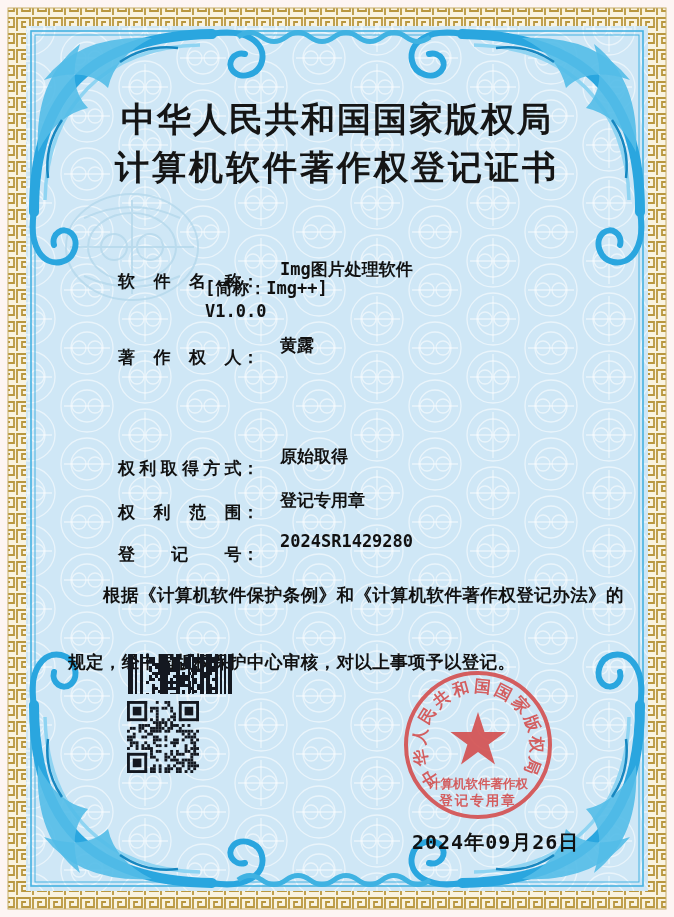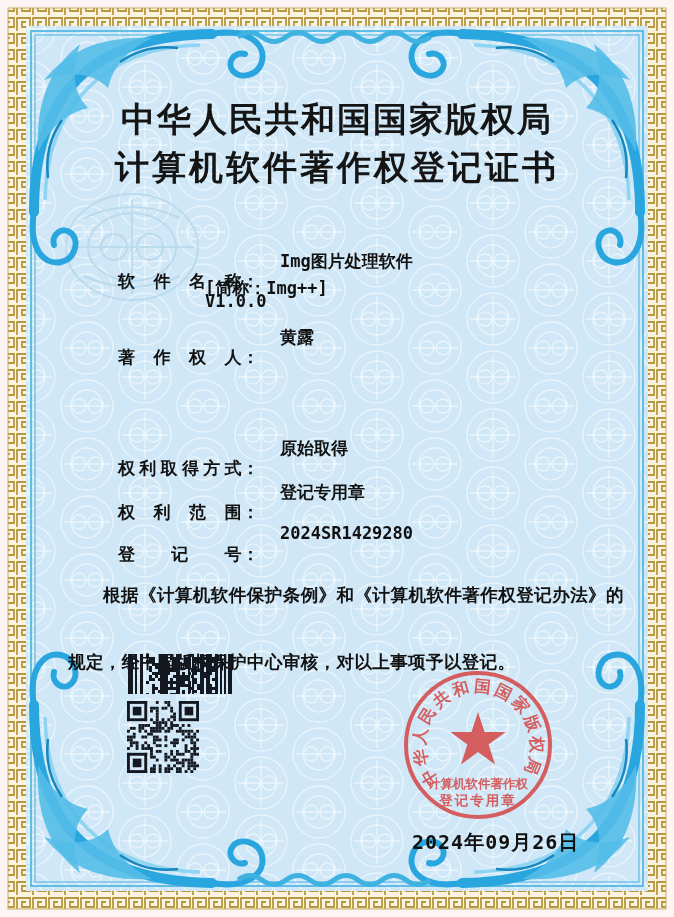--- a/index.html
+++ b/index.html
@@ -12,21 +12,21 @@
   #decor, #sealsvg{position:absolute; top:0; left:0;}
   .abs{position:absolute; white-space:pre;}
   .title{
     left:0; width:674px; text-align:center; font-weight:bold; color:#151515;
     font-size:34px; letter-spacing:2px; white-space:nowrap;
   }
   .certno{top:206px; left:420px; font-size:15px; font-weight:bold; letter-spacing:.5px;}
   .certno .v{font-family:"DejaVu Sans Mono","Liberation Serif",serif; margin-left:10px; letter-spacing:0;}
   .frow{font-size:17px; font-weight:bold; letter-spacing:.5px;}
   .flabel{display:inline-block; width:124px; text-align-last:justify; text-align:justify; vertical-align:top;margin-left:24px;}
-  .fvalue{position:absolute; left:205px; top:0; font-family:"DejaVu Sans Mono","Liberation Serif",serif; letter-spacing:0; white-space:pre;}
+  .fvalue{position:absolute; left:205px; top:8px; font-family:"DejaVu Sans Mono","Liberation Serif",serif; letter-spacing:0; white-space:pre;}
   .para{
     left:68px; top:562px; width:556px; font-size:17.5px; font-weight:bold;
     line-height:67px; text-indent:2em; letter-spacing:.4px; white-space:normal;
     text-align:justify;
   }
   .date{
     left:412px; top:829px; font-size:20px; font-weight:bold; letter-spacing:1px;
     font-family:"DejaVu Sans Mono","Liberation Serif",serif; z-index:6;
   }
   #barcode{position:absolute; left:128px; top:654px; z-index:5;}
@@ -109,21 +109,21 @@
 
   <div class="abs title" style="top:97px">中华人民共和国国家版权局</div>
   <div class="abs title" style="top:145px; letter-spacing:3px">计算机软件著作权登记证书</div>
 
 
   <div class="abs frow" style="left:75px; top:250px; width:560px">
     <span class="flabel">软件名称</span><span>：</span>
     <span class="fvalue">Img图片处理软件</span>
   </div>
   <div class="abs frow fvalue" style="left:205px; top:277px">[简称：Img++]</div>
-  <div class="abs frow fvalue" style="left:205px; top:291px">V1.0.0</div>
+  <div class="abs frow fvalue" style="left:205px; top:301px">V1.0.0</div>
 
   <div class="abs frow" style="left:75px; top:326px; width:560px">
     <span class="flabel">著作权人</span><span>：</span>
     <span class="fvalue">黄露</span>
   </div>
 
   <div class="abs frow" style="left:75px; top:437px; width:560px">
     <span class="flabel">权利取得方式</span><span>：</span>
     <span class="fvalue">原始取得</span>
   </div>

